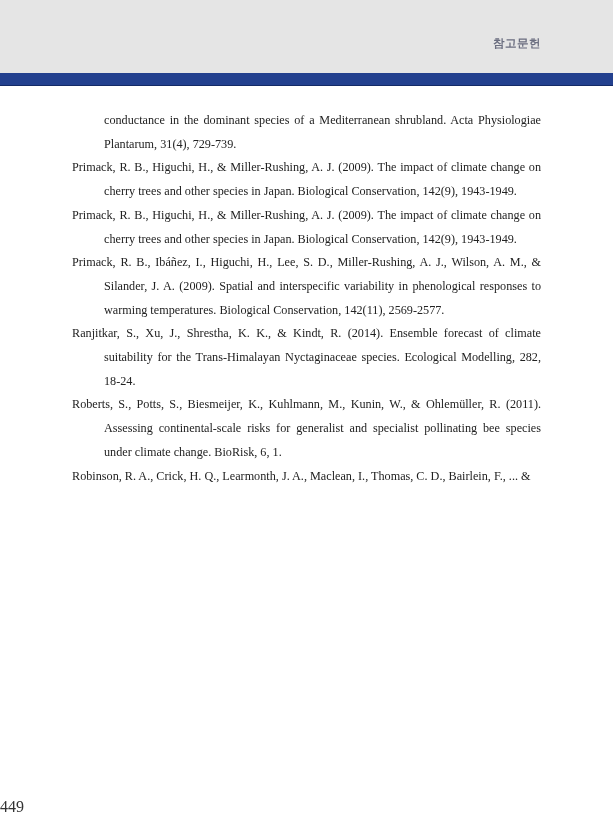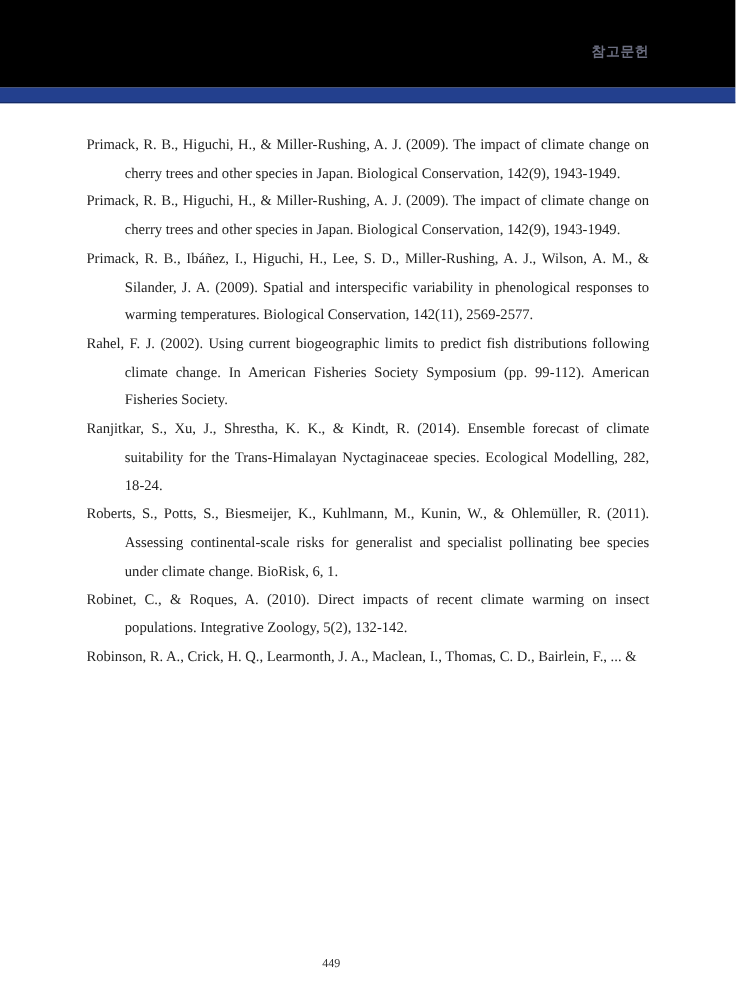--- a/index.html
+++ b/index.html
@@ -2,22 +2,22 @@
 <html><head>
 <meta charset="utf-8">
 <style>
   html, body { margin: 0; padding: 0; }
   body {
     width: 613px; height: 840px; position: relative; overflow: hidden;
     background: #ffffff;
     font-family: "Liberation Serif", serif;
   }
   .header-band {
-    position: absolute; left: 0; top: 0; width: 613px; height: 73px;
-    background: #000000;
+    position: absolute; left: 0; top: 0; width: 613px; height: 85px;
+    background: #e5e5e5;
   }
   .header-title {
     position: absolute; right: 72px; top: 36px;
     font-family: "DejaVu Sans", sans-serif;
     font-size: 11.5px; font-weight: bold; color: #6b6e80;
     letter-spacing: 0.5px;
   }
   .header-stripe {
     position: absolute; left: 0; top: 73px; width: 613px; height: 12px;
     background: #23408e;
@@ -28,35 +28,34 @@
     font-size: 12.2px; line-height: 23.7px; color: #222;
   }
   .ref {
     padding-left: 32px; text-indent: -32px;
     text-align: justify;
     margin: 0;
   }
   .ref.cont { text-indent: 0; }
   .page-number {
     position: absolute; left: 0; width: 552px; top: 798px;
-    text-align: center; font-size: 10px; color: #333;
+    text-align: left; font-size: 16px; color: #333;
   }
 </style>
 </head>
 <body>
 
 <div class="header-band">
   <span class="header-title">참고문헌</span>
 </div>
 <div class="header-stripe"></div>
 
 <div class="refs">
+  <p class="ref cont">conductance in the dominant species of a Mediterranean shrubland. Acta Physiologiae Plantarum, 31(4), 729-739.</p>
   <p class="ref">Primack, R. B., Higuchi, H., &amp; Miller-Rushing, A. J. (2009). The impact of climate change on cherry trees and other species in Japan. Biological Conservation, 142(9), 1943-1949.</p>
   <p class="ref">Primack, R. B., Higuchi, H., &amp; Miller-Rushing, A. J. (2009). The impact of climate change on cherry trees and other species in Japan. Biological Conservation, 142(9), 1943-1949.</p>
   <p class="ref">Primack, R. B., Ibáñez, I., Higuchi, H., Lee, S. D., Miller-Rushing, A. J., Wilson, A. M., &amp; Silander, J. A. (2009). Spatial and interspecific variability in phenological responses to warming temperatures. Biological Conservation, 142(11), 2569-2577.</p>
-  <p class="ref">Rahel, F. J. (2002). Using current biogeographic limits to predict fish distributions following climate change. In American Fisheries Society Symposium (pp. 99-112). American Fisheries Society.</p>
   <p class="ref">Ranjitkar, S., Xu, J., Shrestha, K. K., &amp; Kindt, R. (2014). Ensemble forecast of climate suitability for the Trans-Himalayan Nyctaginaceae species. Ecological Modelling, 282, 18-24.</p>
   <p class="ref">Roberts, S., Potts, S., Biesmeijer, K., Kuhlmann, M., Kunin, W., &amp; Ohlemüller, R. (2011). Assessing continental-scale risks for generalist and specialist pollinating bee species under climate change. BioRisk, 6, 1.</p>
-  <p class="ref">Robinet, C., &amp; Roques, A. (2010). Direct impacts of recent climate warming on insect populations. Integrative Zoology, 5(2), 132-142.</p>
   <p class="ref">Robinson, R. A., Crick, H. Q., Learmonth, J. A., Maclean, I., Thomas, C. D., Bairlein, F., ... &amp;</p>
 </div>
 
 <div class="page-number">449</div>
 
 </body></html>

